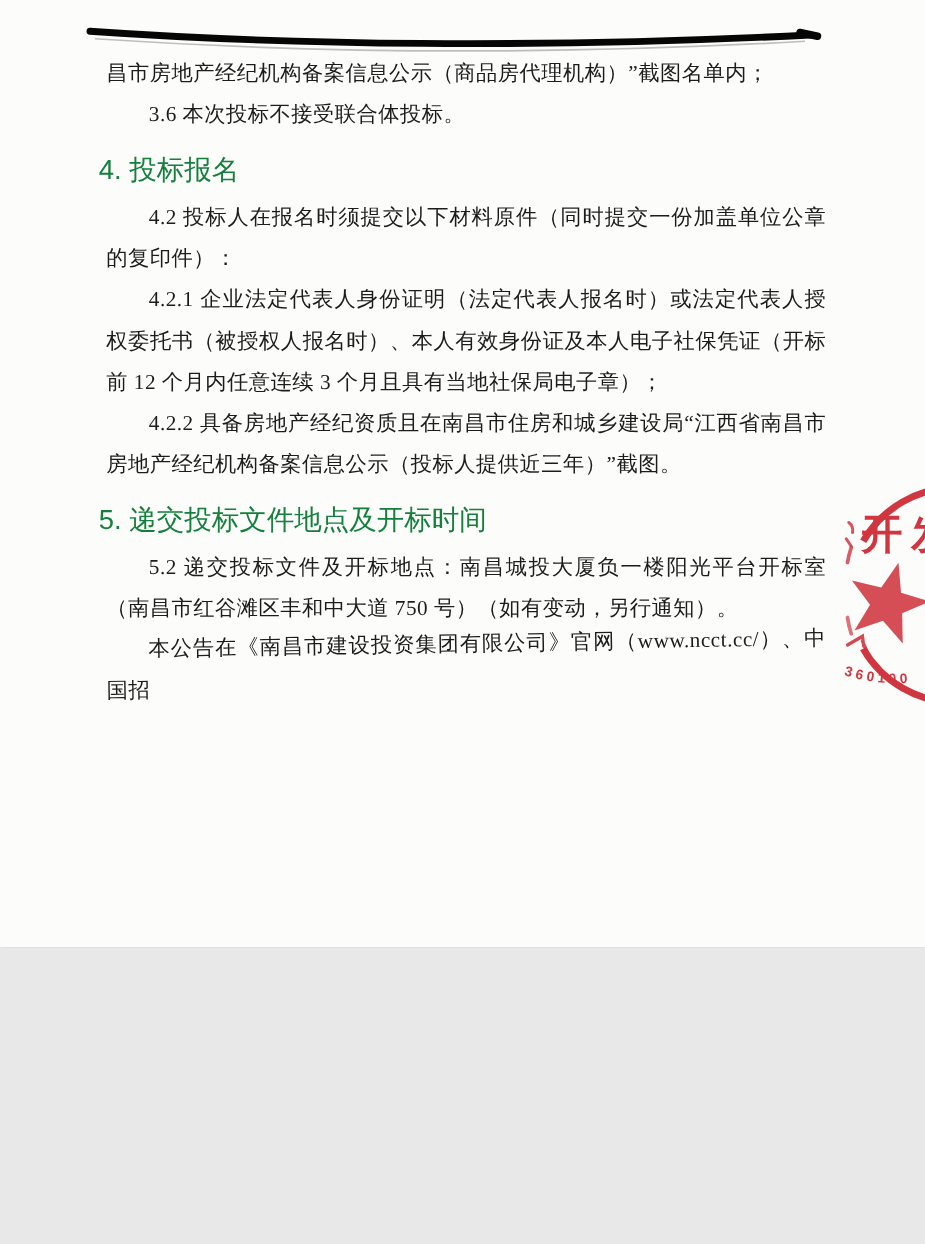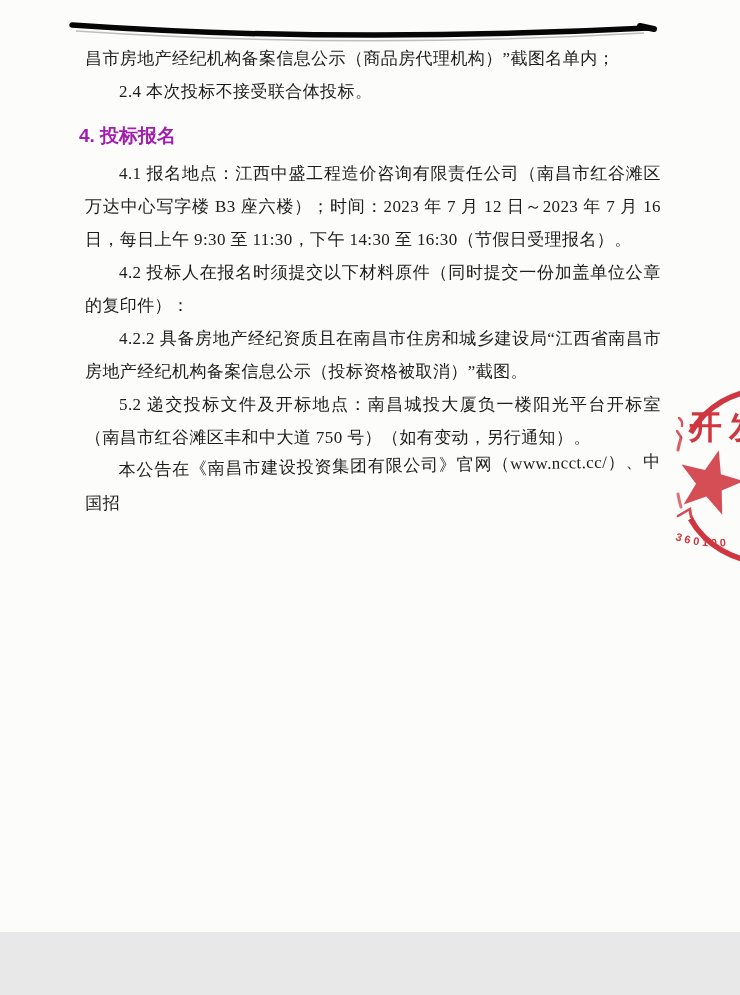--- a/index.html
+++ b/index.html
@@ -1,39 +1,39 @@
 <!DOCTYPE html>
 <html><head>
 <meta charset="utf-8">
 <style>
   html,body{margin:0;padding:0;background:#e8e8e8;}
   .page{
     position:relative;
-    width:740px;height:932px;
+    width:740px;height:758px;
     background:#fcfcfb;
     overflow:hidden;
     font-family:"Liberation Serif","DejaVu Serif",serif;
     box-shadow:0 0 4px rgba(0,0,0,.25);
   }
   .scan-artifact{position:absolute;top:0;left:0;}
   .content{
     position:absolute;left:85px;top:42px;width:576px;
     color:#1c1c1c;
   }
   p.body{
     margin:0;
     font-size:17px;line-height:33px;
     text-align:justify;text-justify:inter-ideograph;
     letter-spacing:.4px;
   }
   p.indent{text-indent:2em;}
   h2.heading{
     margin:14px 0 8px -6px;
     font-family:"Liberation Sans","DejaVu Sans",sans-serif;
-    font-size:19px;line-height:27px;font-weight:bold;color:#a21caf;
+    font-size:22px;line-height:27px;font-weight:normal;color:#15803d;
   }
   .tilt{transform:rotate(-.9deg);transform-origin:0 50%;}
   .stamp{
     position:absolute;left:665px;top:376px;
     width:75px;height:205px;overflow:hidden;
     pointer-events:none;
   }
   .stamp svg{display:block;}
 </style>
 </head>
@@ -42,25 +42,26 @@
 <div class="page">
 
   <svg class="scan-artifact" width="740" height="52" viewBox="0 0 740 52">
     <path d="M72 25 C 230 36, 430 39, 648 28" fill="none" stroke="#060606" stroke-width="5.5" stroke-linecap="round"></path>
     <path d="M640 26 l14 3" fill="none" stroke="#060606" stroke-width="6" stroke-linecap="round"></path>
     <path d="M76 31 C 240 42, 430 45, 644 33" fill="none" stroke="#8a8a8a" stroke-width="1.4" opacity=".55"></path>
   </svg>
 
   <div class="content" id="doc-body">
       <p class="body">昌市房地产经纪机构备案信息公示（商品房代理机构）”截图名单内；</p>
-      <p class="body indent">2.4 本次投标不接受联合体投标。</p>
+      <p class="body indent">3.6 本次投标不接受联合体投标。</p>
       <h2 class="heading">4. 投标报名</h2>
-      <p class="body indent">4.1 报名地点：江西中盛工程造价咨询有限责任公司（南昌市红谷滩区万达中心写字楼 B3 座六楼）；时间：2023 年 7 月 12 日～2023 年 7 月 16 日，每日上午 9:30 至 11:30，下午 14:30 至 16:30（节假日受理报名）。</p>
       <p class="body indent">4.2 投标人在报名时须提交以下材料原件（同时提交一份加盖单位公章的复印件）：</p>
-      <p class="body indent">4.2.2 具备房地产经纪资质且在南昌市住房和城乡建设局“江西省南昌市房地产经纪机构备案信息公示（投标资格被取消）”截图。</p>
+      <p class="body indent">4.2.1 企业法定代表人身份证明（法定代表人报名时）或法定代表人授权委托书（被授权人报名时）、本人有效身份证及本人电子社保凭证（开标前 12 个月内任意连续 3 个月且具有当地社保局电子章）；</p>
+      <p class="body indent">4.2.2 具备房地产经纪资质且在南昌市住房和城乡建设局“江西省南昌市房地产经纪机构备案信息公示（投标人提供近三年）”截图。</p>
+      <h2 class="heading">5. 递交投标文件地点及开标时间</h2>
       <p class="body indent">5.2 递交投标文件及开标地点：南昌城投大厦负一楼阳光平台开标室（南昌市红谷滩区丰和中大道 750 号）（如有变动，另行通知）。</p>
       <p class="body indent tilt">本公告在《南昌市建设投资集团有限公司》官网（www.ncct.cc/）、中国招</p>
     </div>
 
   <div class="stamp">
     <svg width="200" height="205" viewBox="0 0 200 205" opacity="0.92">
 
       <circle cx="100" cy="100" r="86" fill="none" stroke="#cc2630" stroke-width="5.5" stroke-dasharray="225 90 225 0"></circle>
 
       <path d="M16 62 q-2 6 -3 12" fill="none" stroke="#cc2630" stroke-width="3" stroke-linecap="round" opacity=".8"></path>

